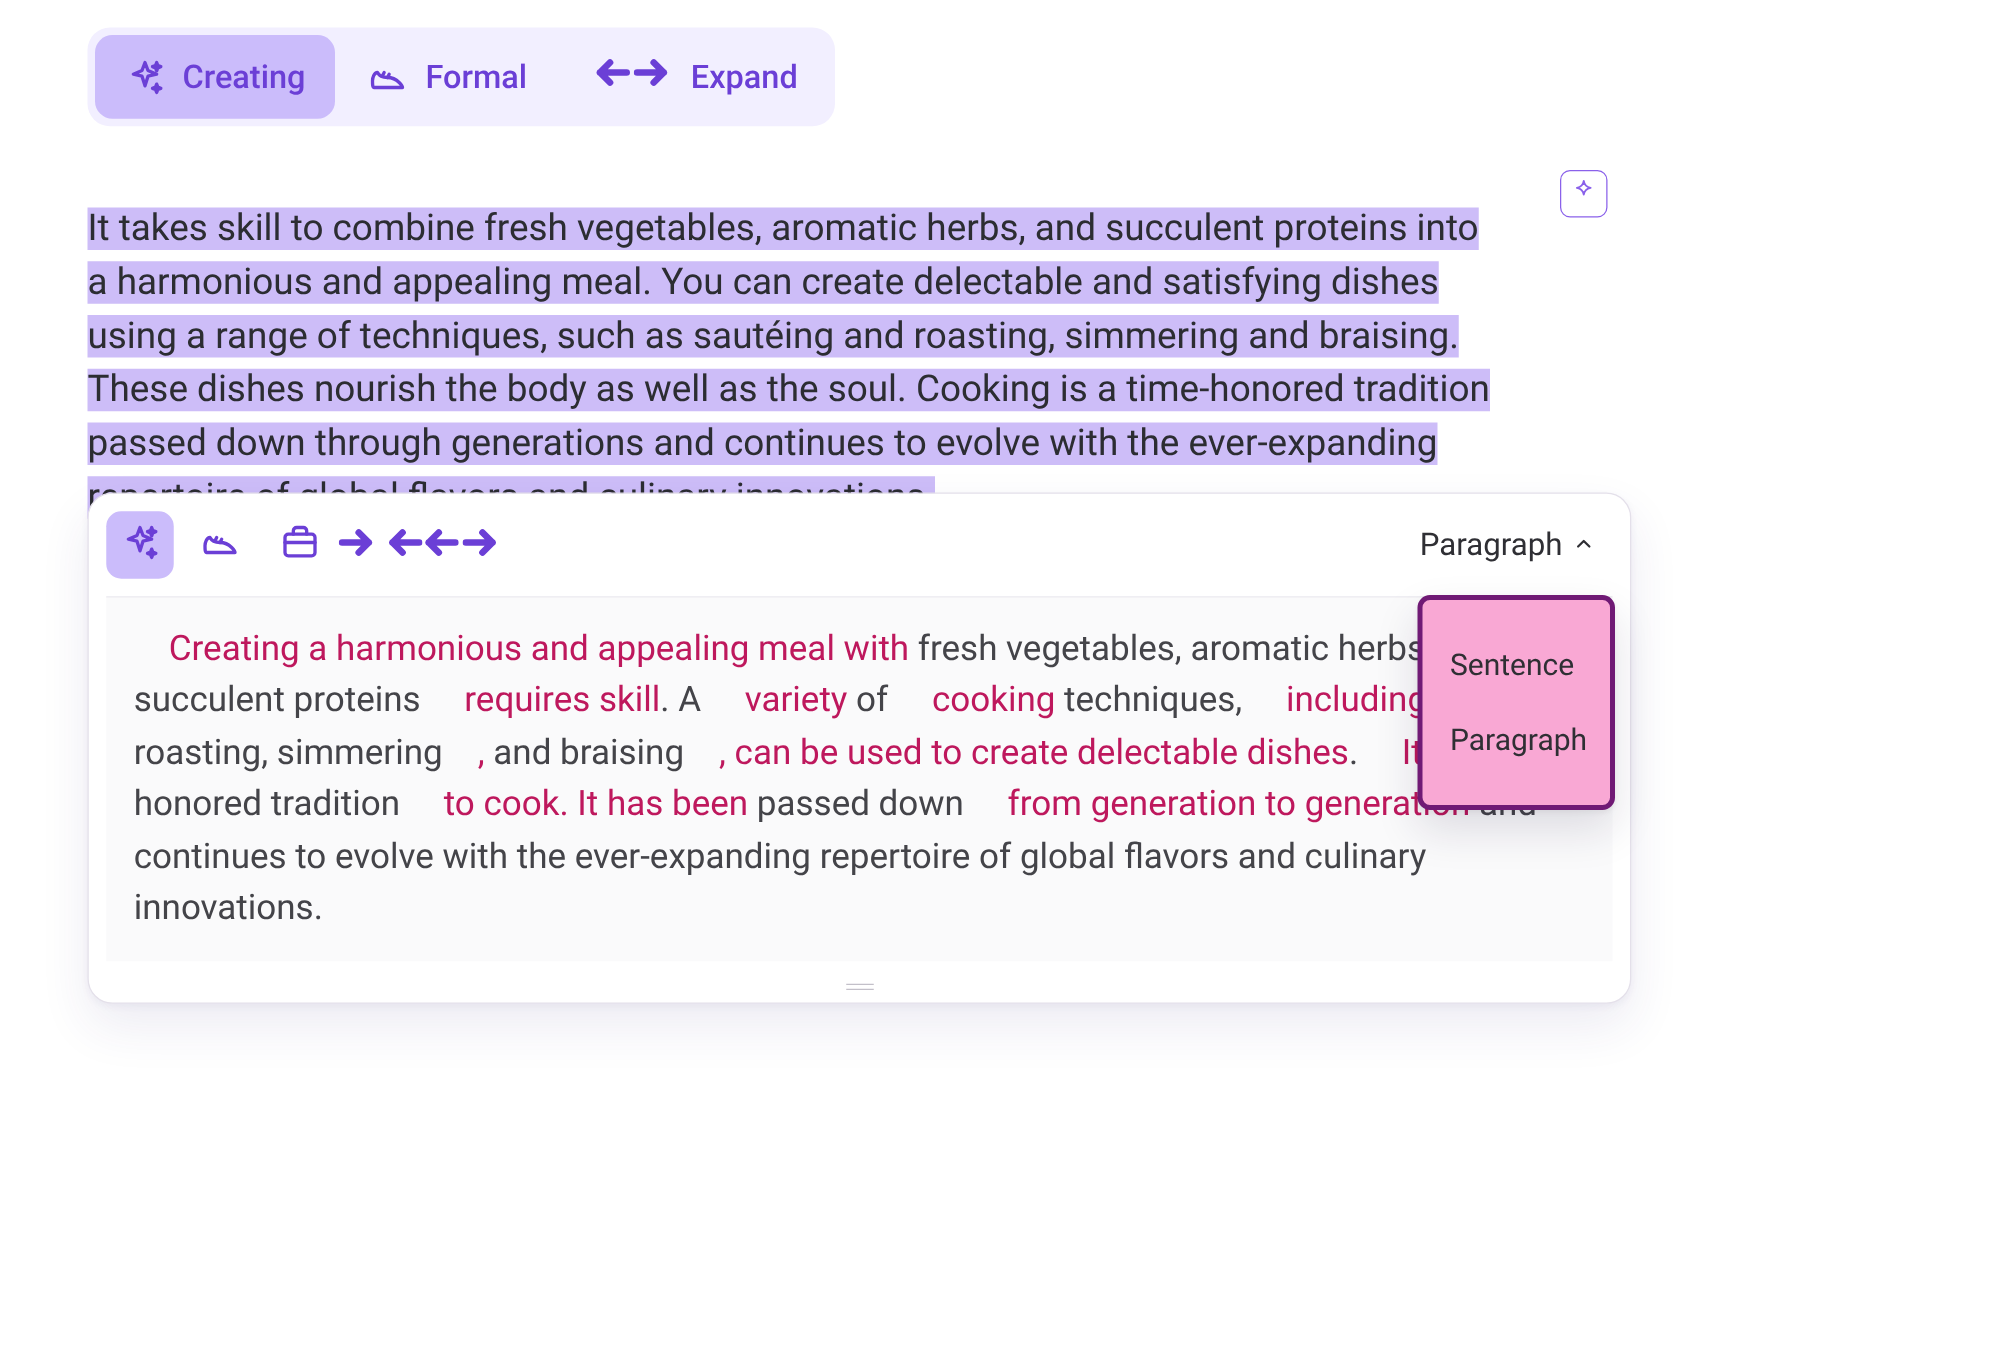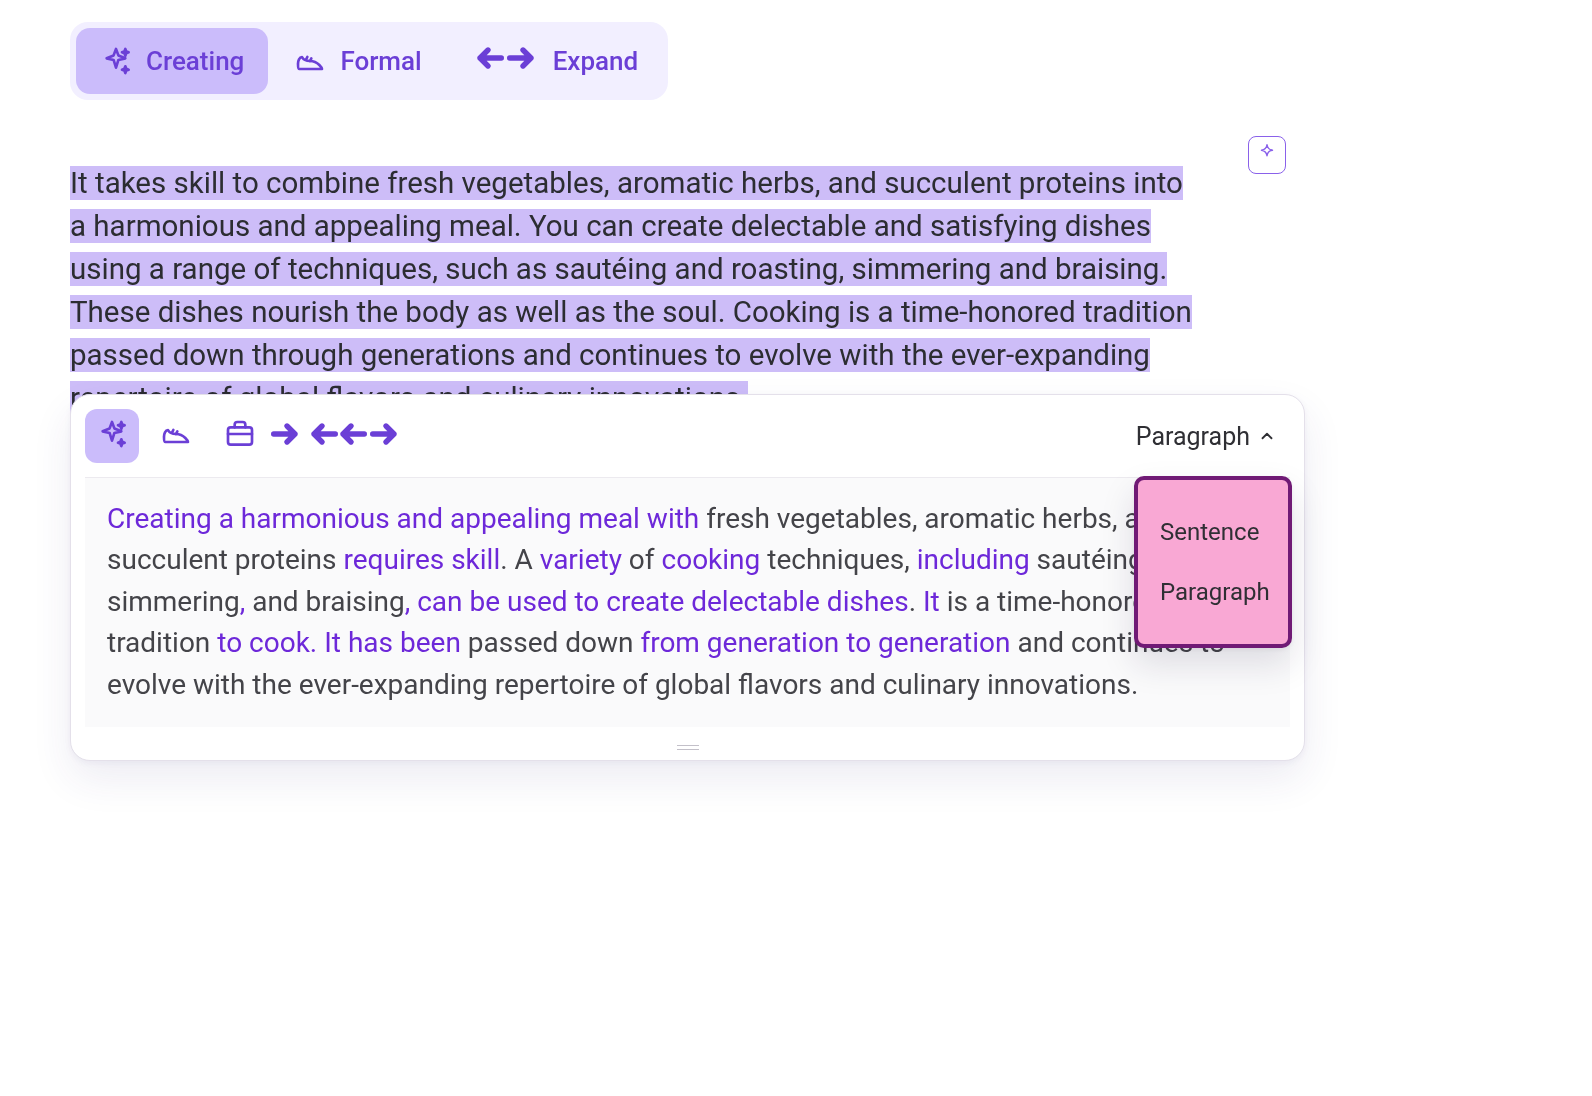--- a/index.html
+++ b/index.html
@@ -135,21 +135,21 @@
     .panel-body {
       background: #fafafb;
       margin: 0 14px 14px 14px;
       padding: 20px 22px 22px 22px;
       border-radius: 0;
       border-top: 1px solid #eceaef;
       font-size: 28px;
       line-height: 1.48;
       color: #444449;
     }
-    .diff-change { color: #6d28d9; }
+    .diff-change { color: #be185d; margin-left: 28px; }
 
     
     .dropdown {
       position: absolute;
       top: 81px;
       right: 12px;
       width: 158px;
       background: #f9a8d4;
       border: 4px solid #701a75;
       border-radius: 10px;

